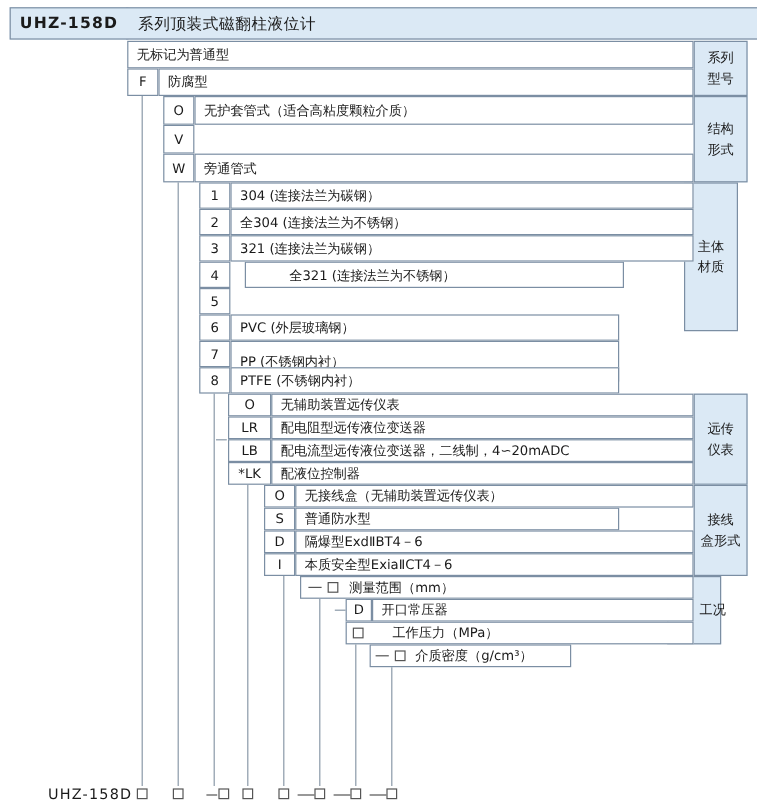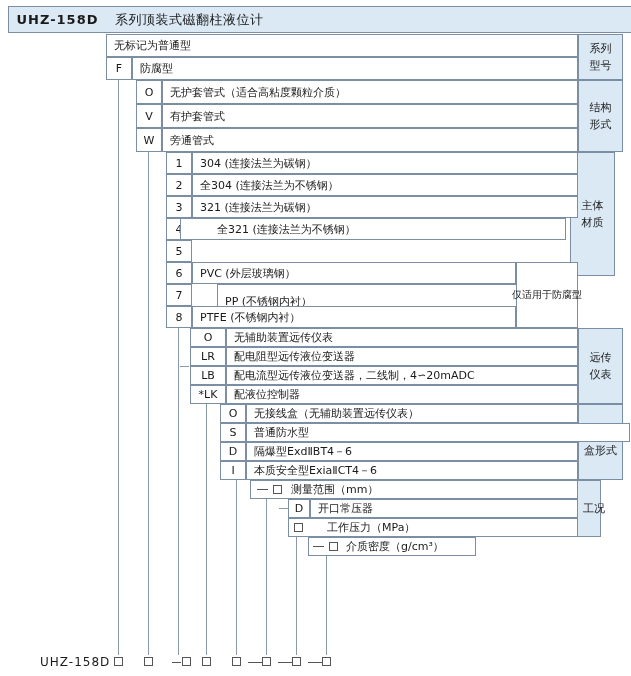--- a/index.html
+++ b/index.html
@@ -136,68 +136,66 @@
     <span>工况</span>
   </div>
 
   <div class="cell txt" style="left:106px;top:34px;width:472px;height:23px;">无标记为普通型</div>
   <div class="cell code" style="left:106px;top:57px;width:26px;height:23px;">F</div>
   <div class="cell txt" style="left:132px;top:57px;width:446px;height:23px;">防腐型</div>
 
   <div class="cell code" style="left:136px;top:80px;width:26px;height:24px;">O</div>
   <div class="cell txt" style="left:162px;top:80px;width:416px;height:24px;">无护套管式（适合高粘度颗粒介质）</div>
   <div class="cell code" style="left:136px;top:104px;width:26px;height:24px;">V</div>
-  <div class="cell txt" style="left:162px;top:104px;width:416px;height:24px;">有护套管式</div>
   <div class="cell code" style="left:136px;top:128px;width:26px;height:24px;">W</div>
   <div class="cell txt" style="left:162px;top:128px;width:416px;height:24px;">旁通管式</div>
 
   <div class="cell code" style="left:166px;top:152px;width:26px;height:22px;">1</div>
   <div class="cell txt" style="left:192px;top:152px;width:386px;height:22px;">304 (连接法兰为碳钢）</div>
 
   <div class="cell code" style="left:166px;top:174px;width:26px;height:22px;">2</div>
   <div class="cell txt" style="left:192px;top:174px;width:386px;height:22px;">全304 (连接法兰为不锈钢）</div>
 
   <div class="cell code" style="left:166px;top:196px;width:26px;height:22px;">3</div>
   <div class="cell txt" style="left:192px;top:196px;width:386px;height:22px;">321 (连接法兰为碳钢）</div>
 
   <div class="cell code" style="left:166px;top:218px;width:26px;height:22px;">4</div>
-  <div class="cell txt" style="left:180px;top:218px;width:386px;height:22px;padding-left:36px;">全321 (连接法兰为不锈钢）</div>
+  <div class="cell txt" style="left:204px;top:218px;width:316px;height:22px;padding-left:36px;">全321 (连接法兰为不锈钢）</div>
 
   <div class="cell code" style="left:166px;top:240px;width:26px;height:22px;">5</div>
 
   <div class="cell code" style="left:166px;top:262px;width:26px;height:22px;">6</div>
   <div class="cell txt" style="left:192px;top:262px;width:324px;height:22px;">PVC (外层玻璃钢）</div>
 
   <div class="cell code" style="left:166px;top:284px;width:26px;height:22px;">7</div>
-  <div class="cell txt" style="left:192px;top:284px;width:324px;height:34px;margin-left:25px;">PP (不锈钢内衬）</div>
+  <div class="cell txt" style="left:192px;top:284px;width:324px;height:34px;">PP (不锈钢内衬）</div>
 
   <div class="cell code" style="left:166px;top:306px;width:26px;height:22px;">8</div>
   <div class="cell txt" style="left:192px;top:306px;width:324px;height:22px;">PTFE (不锈钢内衬）</div>
 
-  <div class="cell txt" style="left:516px;top:262px;width:62px;height:66px;justify-content:center;padding-left:0;font-size:10px;">仅适用于防腐型</div>
 
   <div class="cell code" style="left:190px;top:328px;width:36px;height:19px;">O</div>
   <div class="cell txt" style="left:226px;top:328px;width:352px;height:19px;">无辅助装置远传仪表</div>
 
   <div class="cell code" style="left:190px;top:347px;width:36px;height:19px;">LR</div>
   <div class="cell txt" style="left:226px;top:347px;width:352px;height:19px;">配电阻型远传液位变送器</div>
 
   <div class="cell code" style="left:190px;top:366px;width:36px;height:19px;">LB</div>
   <div class="cell txt" style="left:226px;top:366px;width:352px;height:19px;">配电流型远传液位变送器，二线制，4∽20mADC</div>
 
   <div class="cell code" style="left:190px;top:385px;width:36px;height:19px;">*LK</div>
   <div class="cell txt" style="left:226px;top:385px;width:352px;height:19px;">配液位控制器</div>
 
   <div class="hline" style="left:180px;top:366px;width:9px;"></div>
 
   <div class="cell code" style="left:220px;top:404px;width:26px;height:19px;">O</div>
   <div class="cell txt" style="left:246px;top:404px;width:332px;height:19px;">无接线盒（无辅助装置远传仪表）</div>
 
   <div class="cell code" style="left:220px;top:423px;width:26px;height:19px;">S</div>
-  <div class="cell txt" style="left:246px;top:423px;width:384px;height:19px;">普通防水型</div>
+  <div class="cell txt" style="left:246px;top:423px;width:270px;height:19px;">普通防水型</div>
 
   <div class="cell code" style="left:220px;top:442px;width:26px;height:19px;">D</div>
   <div class="cell txt" style="left:246px;top:442px;width:332px;height:19px;">隔爆型ExdⅡBT4－6</div>
 
   <div class="cell code" style="left:220px;top:461px;width:26px;height:19px;">I</div>
   <div class="cell txt" style="left:246px;top:461px;width:332px;height:19px;">本质安全型ExiaⅡCT4－6</div>
 
   <div class="cell txt" style="left:250px;top:480px;width:328px;height:19px;padding-left:4px;">
     <span class="dash"></span>
     <span class="sq"></span>

